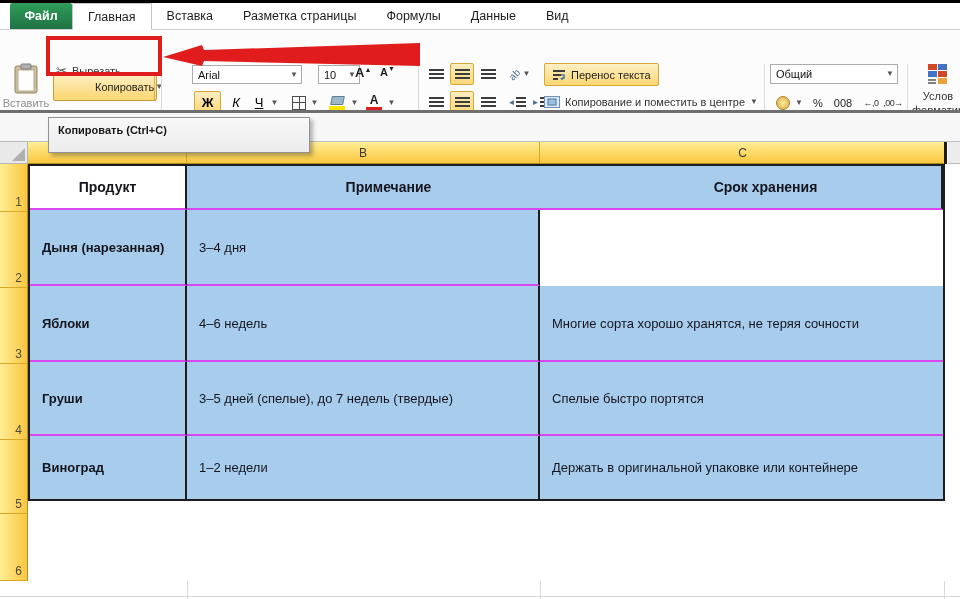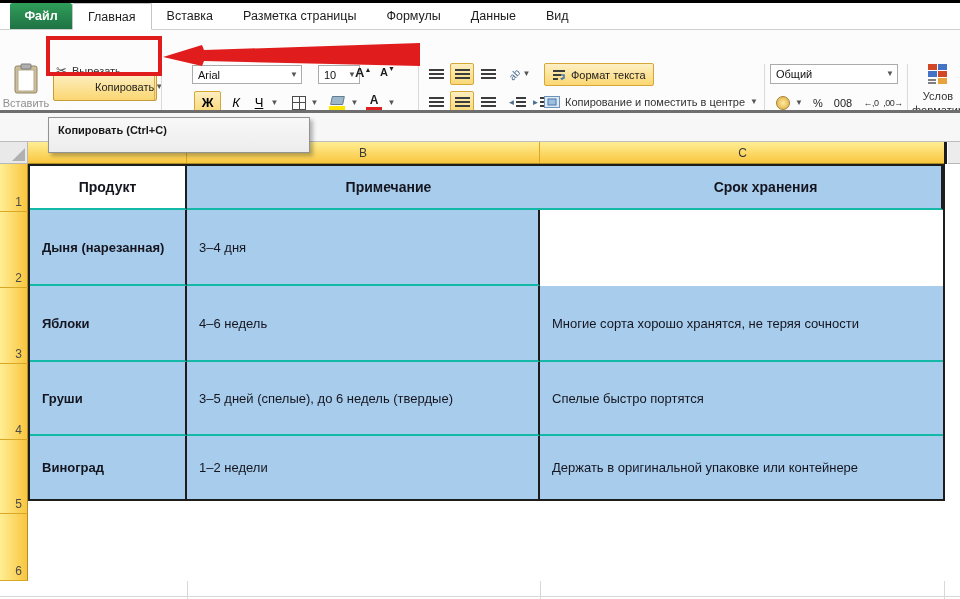--- a/index.html
+++ b/index.html
@@ -86,21 +86,21 @@
   .colhead { display:flex; align-items:center; justify-content:center; font-size:12px; color:#3a3a3a; border-right:1px solid #d8a826; }
   .colhead-extra { position:absolute; left:948px; top:142px; width:12px; height:22px; background:#ececec; border-bottom:1px solid #b7b7b7; }
   .blackline { position:absolute; left:944px; top:142px; width:3px; height:22px; background:#1d1d1d; }
 
   .rowheads { position:absolute; left:0; top:164px; width:28px; }
   .rowhead { background:linear-gradient(to right,var(--header_yellow_top),var(--header_yellow_bottom)); border-bottom:1px solid #d8a826; border-right:1px solid #b08d28; position:relative; }
   .rowhead span { position:absolute; right:5px; bottom:2px; font-size:12px; color:#4a4a4a; }
 
   .table { position:absolute; left:28px; top:164px; width:917px; border:2px solid #1d1d1d; }
   .trow { display:flex; }
-  .tcell { border-right:2px solid #1d1d1d; border-bottom:2px solid #14b8a6; background:var(--cell_blue); display:flex; align-items:center; font-size:13px; color:#15151f; padding:0 12px; }
+  .tcell { border-right:2px solid #1d1d1d; border-bottom:2px solid #d946ef; background:var(--cell_blue); display:flex; align-items:center; font-size:13px; color:#15151f; padding:0 12px; }
   .tcell.cA { width:157px; }
   .tcell.cB { width:353px; }
   .tcell.cC { width:403px; border-right:none; }
   .trow:last-child .tcell { border-bottom:none; }
   .tcell.hd { justify-content:center; font-weight:bold; font-size:14px; padding:0 4px; }
   .tcell.white { background:#fff; }
   .tcell.prod { font-weight:bold; }
 
   .below { position:absolute; left:0; top:581px; width:960px; height:18px; background:#fff; }
   .below .v { position:absolute; top:0; width:1px; height:18px; background:#d8d8d8; }
@@ -226,21 +226,21 @@
       <span class="caret">▼</span>
     </div>
   <div class="wrap-btn">
     <svg width="14" height="12" viewBox="0 0 14 12">
       <line x1="1" y1="2" x2="13" y2="2" stroke="#3c3c3c" stroke-width="2"></line>
       <line x1="1" y1="6" x2="9" y2="6" stroke="#3c3c3c" stroke-width="2"></line>
       <line x1="1" y1="10" x2="6" y2="10" stroke="#3c3c3c" stroke-width="2"></line>
       <path d="M9 6 L12 6 L12 9 L10 9" fill="none" stroke="#4a76a8" stroke-width="1.5"></path>
       <polygon points="8,9 12,9 10,11.5" fill="#4a76a8"></polygon>
     </svg>
-    <span>Формат текста</span>
+    <span>Перенос текста</span>
   </div>
   <div class="small-btn align-btn" style="left:424px;top:61px">
       <span class="bars"></span>
     </div>
   <div class="small-btn align-btn hl" style="left:450px;top:61px">
       <span class="bars"></span>
     </div>
   <div class="small-btn align-btn" style="left:476px;top:61px">
       <span class="bars"></span>
     </div>
@@ -353,21 +353,21 @@
     <div class="tcell cA prod">Дыня (нарезанная)</div>
     <div class="tcell cB">3–4 дня</div>
   </div>
   <div class="trow" style="height:76px">
     <div class="tcell cA prod">Яблоки</div>
     <div class="tcell cB">4–6 недель</div>
     <div class="tcell cC">Многие сорта хорошо хранятся, не теряя сочности</div>
   </div>
   <div class="trow" style="height:74px">
     <div class="tcell cA prod">Груши</div>
-    <div class="tcell cB">3–5 дней (спелые), до 6 недель (твердые)</div>
+    <div class="tcell cB">3–5 дней (спелые), до 7 недель (твердые)</div>
     <div class="tcell cC">Спелые быстро портятся</div>
   </div>
   <div class="trow" style="height:63px">
     <div class="tcell cA prod">Виноград</div>
     <div class="tcell cB">1–2 недели</div>
     <div class="tcell cC">Держать в оригинальной упаковке или контейнере</div>
   </div>
 </div>
 
 <div class="below">

